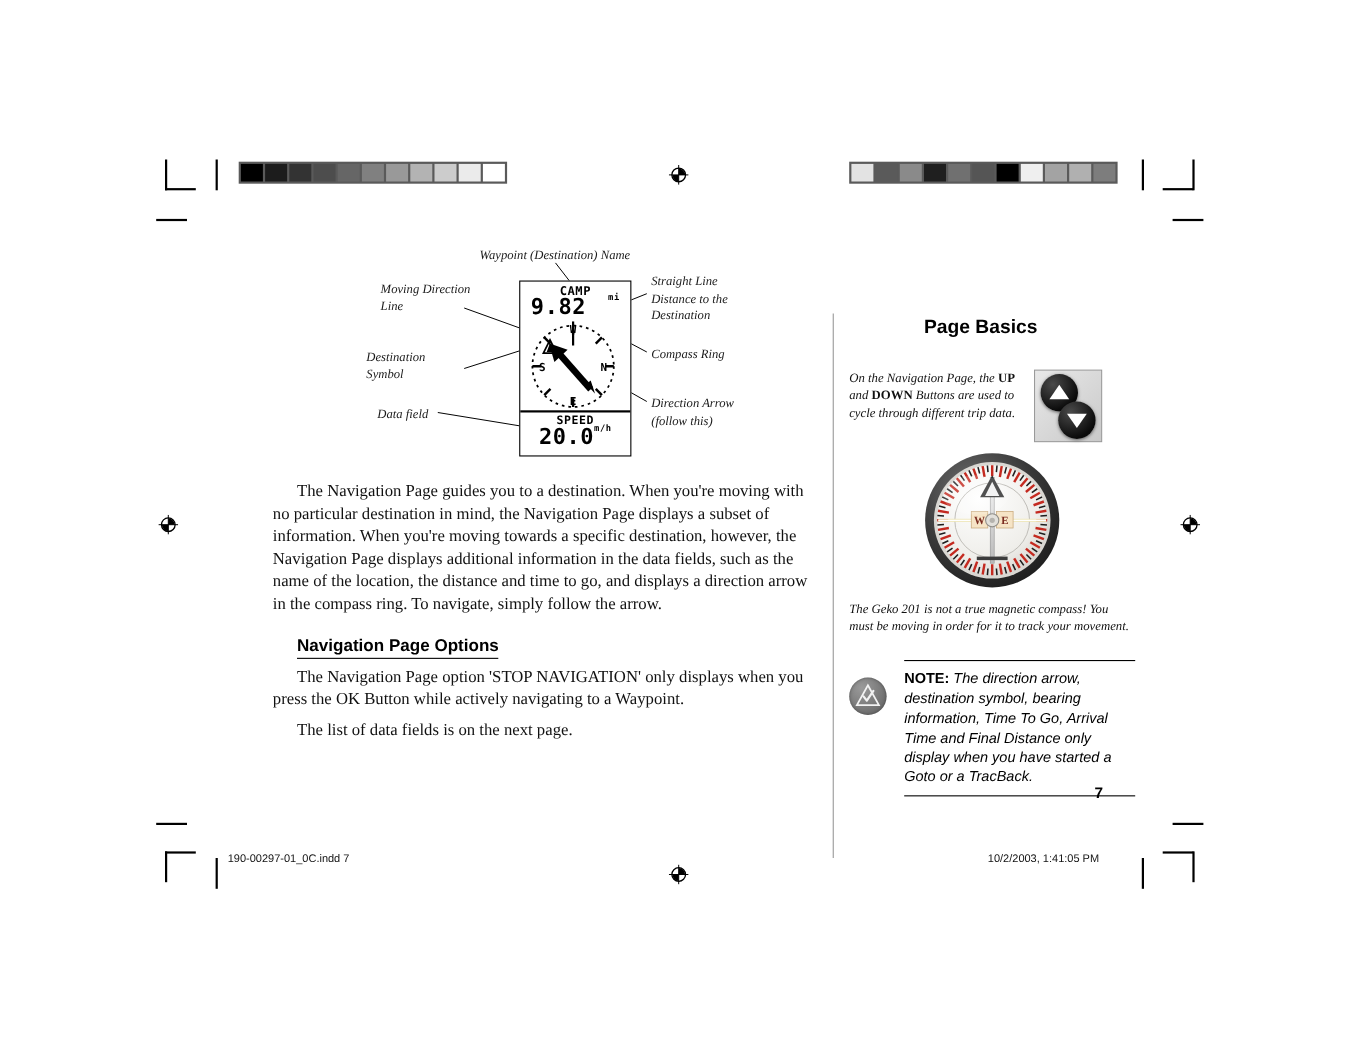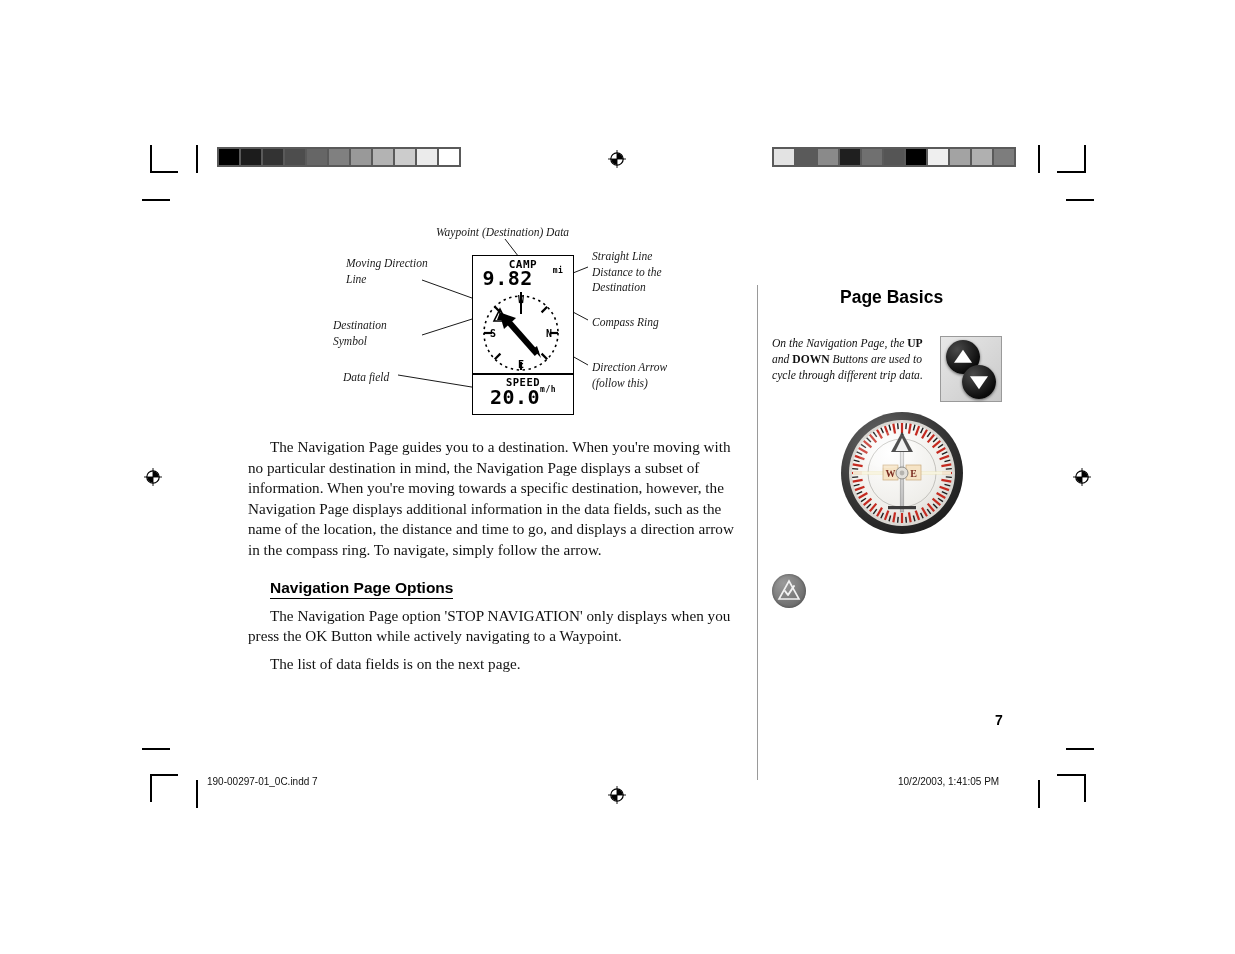--- a/index.html
+++ b/index.html
@@ -255,21 +255,21 @@
       <div class="sw" style="background: rgb(239, 239, 239);"></div>
       <div class="sw" style="background: rgb(163, 163, 163);"></div>
       <div class="sw" style="background: rgb(176, 176, 176);"></div>
       <div class="sw" style="background: rgb(125, 125, 125);"></div>
     </div>
 
   <div id="left-column">
 
     <div id="gps-figure">
 
-      <div class="callout-txt" style="left:106px; top:0px; width:210px;">Waypoint (Destination) Data</div>
+      <div class="callout-txt" style="left:106px; top:0px; width:210px;">Waypoint (Destination) Name</div>
 
       <div class="callout-txt" style="left:16px; top:31px; width:96px;">Moving Direction
 Line</div>
 
       <div class="callout-txt" style="left:3px; top:93px; width:96px;">Destination
 Symbol</div>
 
       <div class="callout-txt" style="left:13px; top:145px; width:80px;">Data field</div>
 
       <div class="callout-txt" style="left:262px; top:24px; width:120px;">Straight Line
@@ -488,30 +488,34 @@
 
         <circle cx="63" cy="63" r="6" fill="#e2e0db" stroke="#8f8d88" stroke-width="1"></circle>
         <circle cx="63" cy="63" r="2.4" fill="#b5b3ae"></circle>
 
         <rect x="49" y="96" width="28" height="3.2" fill="#3c3c3c"></rect>
 
         <ellipse cx="48" cy="40" rx="30" ry="18" fill="#ffffff" opacity="0.18"></ellipse>
       </svg>
     </div>
 
+    <div id="compass-caption" class="side-italic">The Geko 201 is not a true magnetic compass! You must be moving in order for it to track your movement.</div>
 
     <div id="note-box">
       <div id="note-icon-wrap">
         <div id="note-icon">
           <svg width="34" height="34" viewBox="0 0 34 34">
             <path d="M17 7 L27 25 L7 25 Z" fill="none" stroke="#f2f2f2" stroke-width="1.6"></path>
             <path d="M13 17 L16 21 L22 12" fill="none" stroke="#f2f2f2" stroke-width="2" stroke-linecap="round" stroke-linejoin="round"></path>
           </svg>
         </div>
       </div>
+      <div id="note-text-wrap">
+        <div id="note-text"><b>NOTE:</b><span> The direction arrow, destination symbol, bearing information, Time To Go, Arrival Time and Final Distance only display when you have started a Goto or a TracBack.</span></div>
+      </div>
     </div>
   </div>
 
   <div id="page-number">7</div>
 
   <div class="footer-txt" id="footer-file">190-00297-01_0C.indd   7</div>
   <div class="footer-txt" id="footer-date">10/2/2003, 1:41:05 PM</div>
 
 </div>
 

